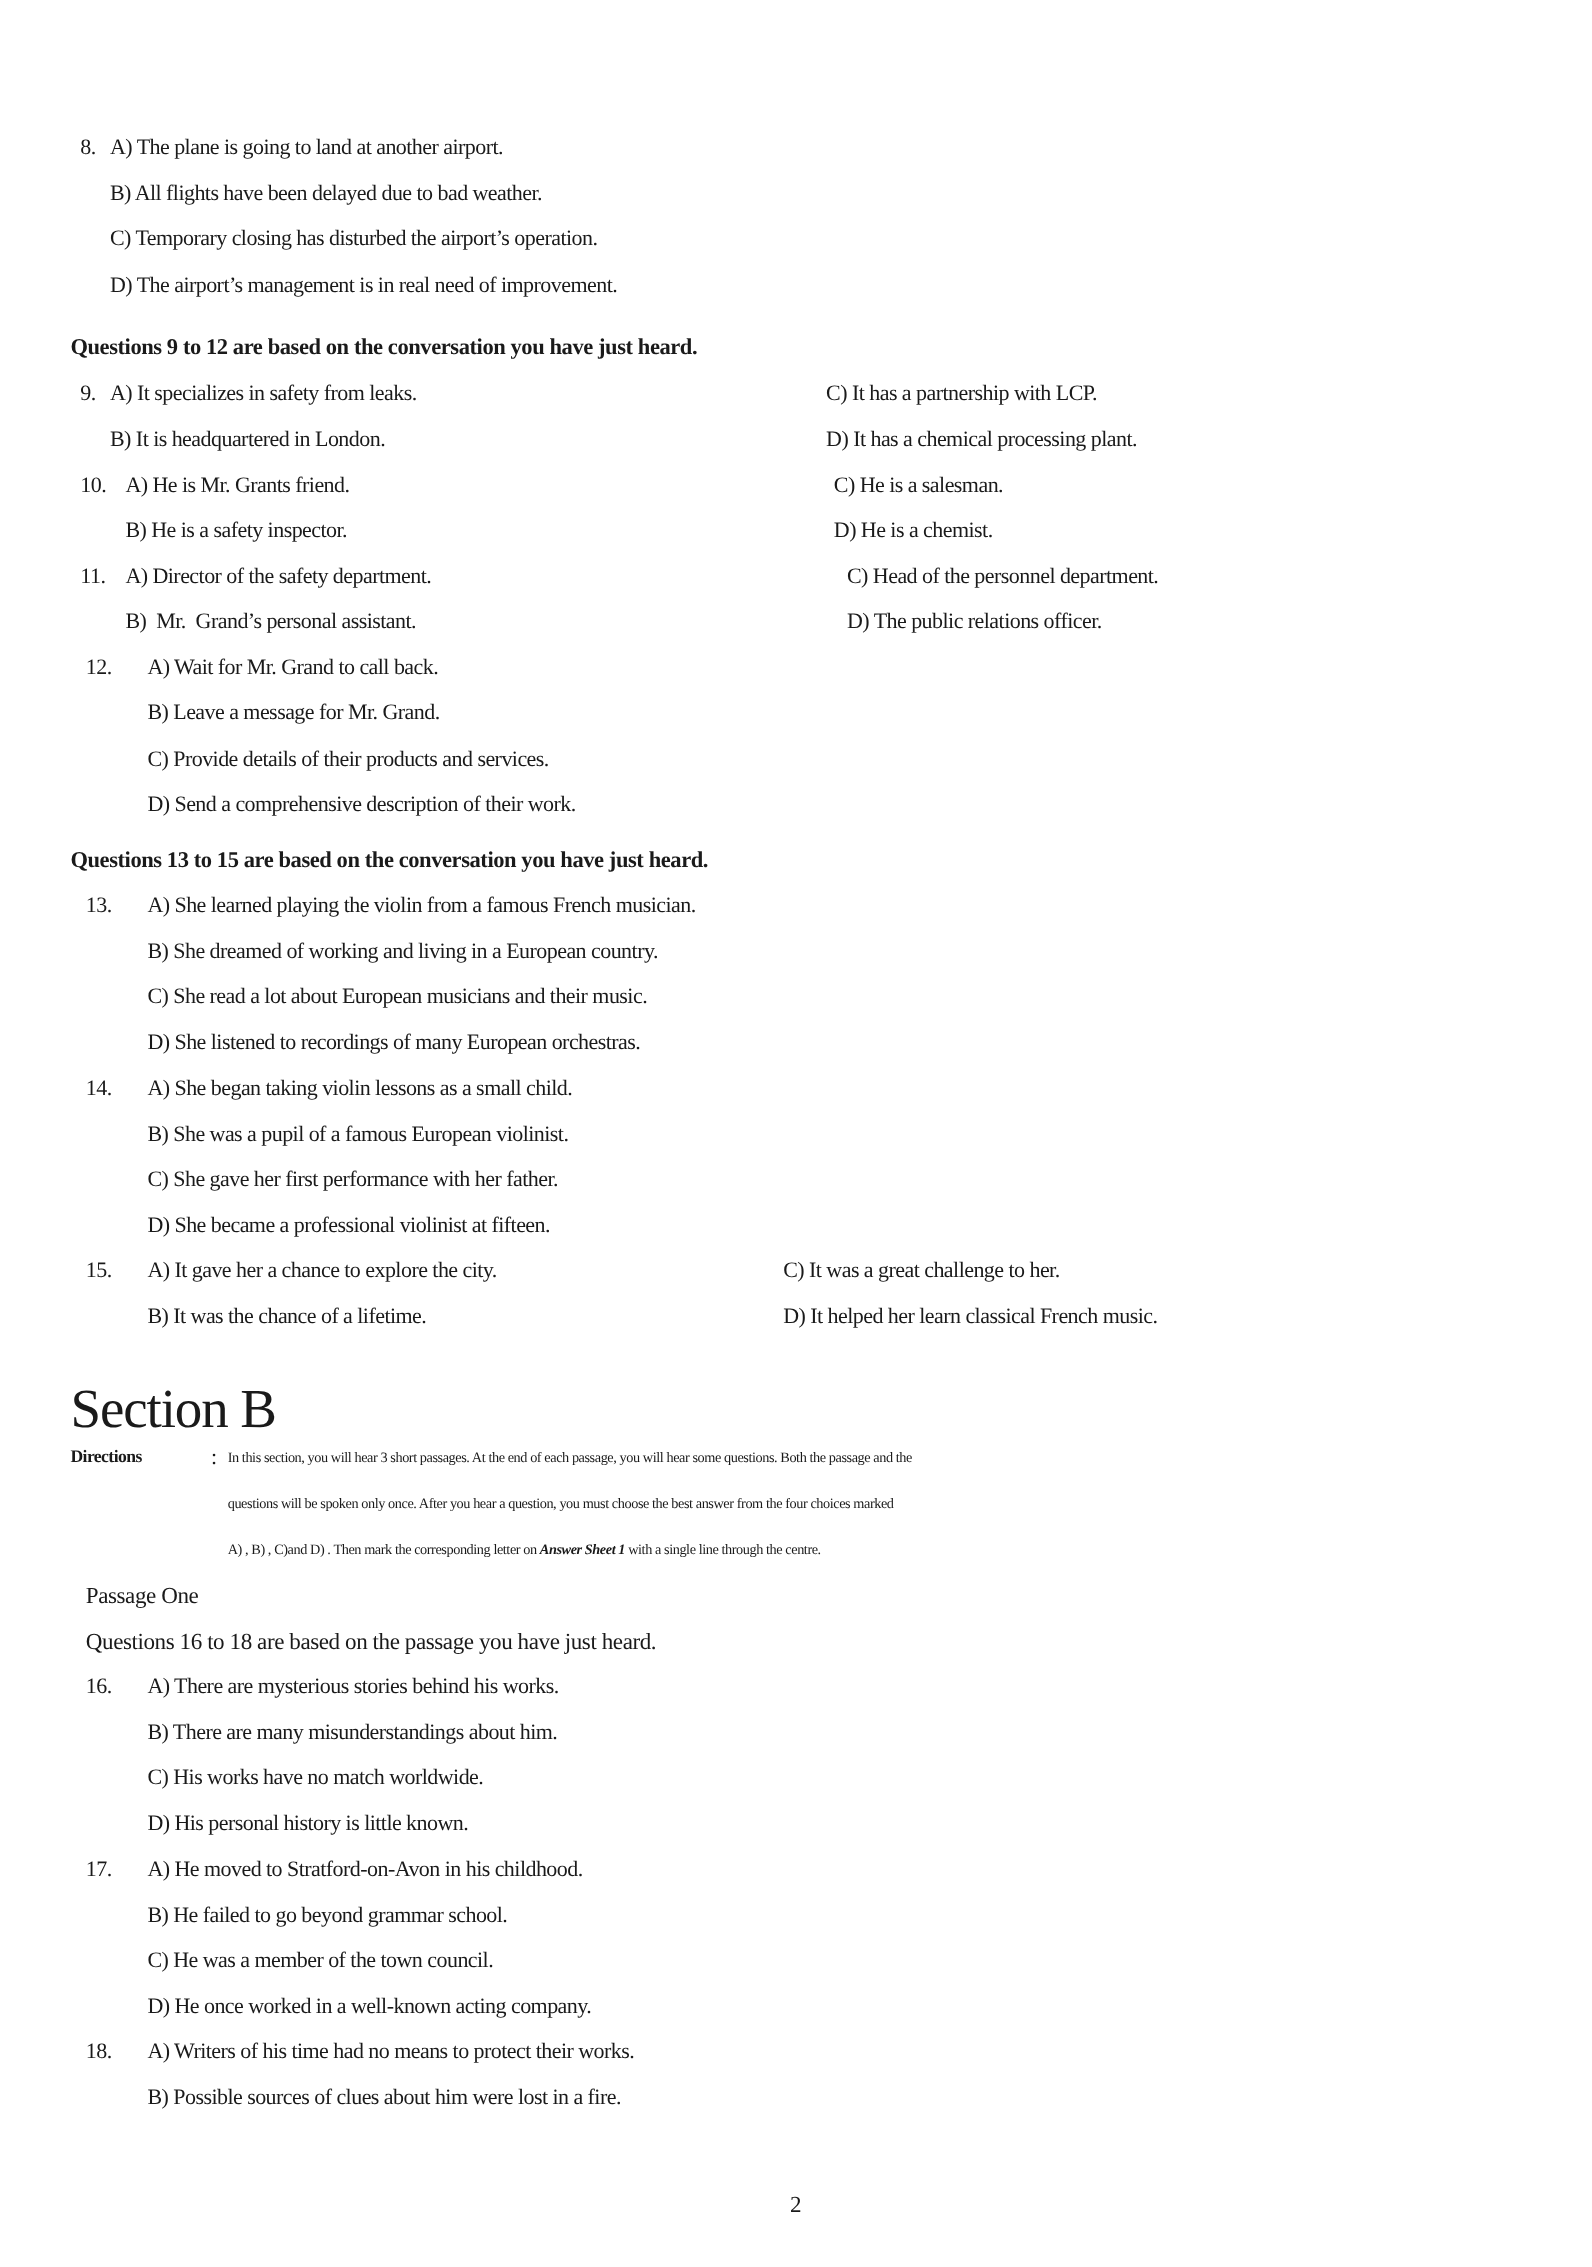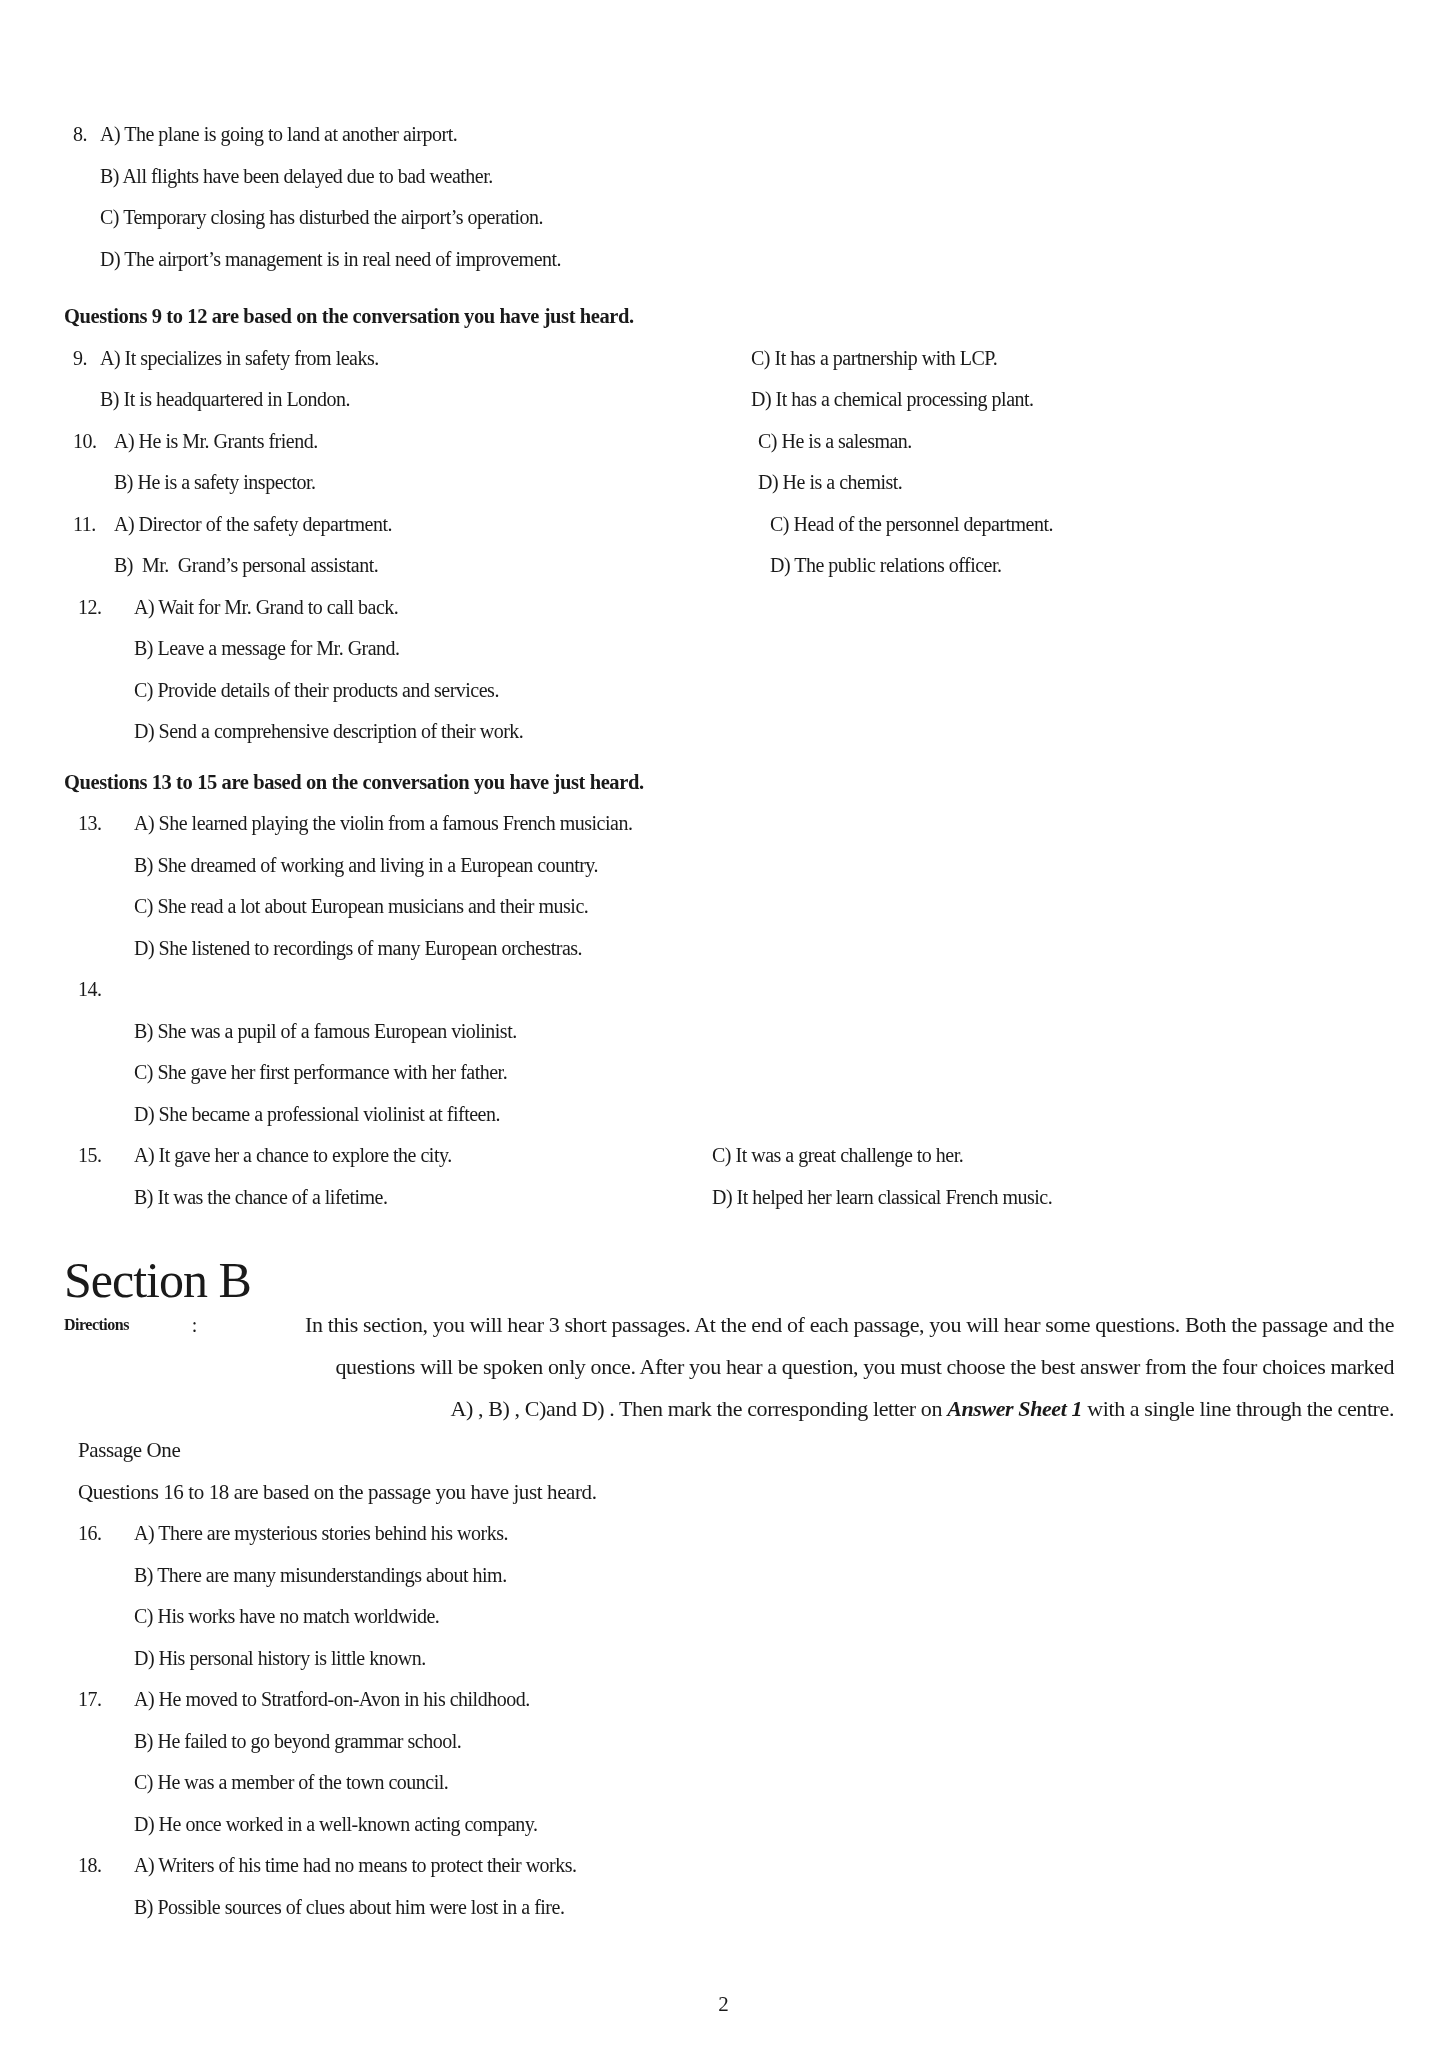--- a/index.html
+++ b/index.html
@@ -31,21 +31,21 @@
   .mt-a{margin-top:16px;}
   .mt-b{margin-top:9px;}
   .section-title{
     margin-top:38px;height:48px;line-height:48px;
     font-size:50px;letter-spacing:-1px;white-space:pre;
   }
   .directions{display:flex;align-items:flex-start;}
   .dir-label{width:118px;font-size:16px;font-weight:bold;line-height:42px;letter-spacing:-0.5px;}
   .dir-colon{width:25px;text-align:center;font-size:20px;line-height:42px;}
   .dir-body{flex:1;}
-  .dir-line{height:42px;line-height:42px;font-size:22px;letter-spacing:-0.4px;white-space:pre;text-align:right;}
+  .dir-line{height:42px;line-height:42px;font-size:13px;letter-spacing:-0.4px;white-space:pre;}
   .answer-sheet{font-weight:bold;font-style:italic;}
   .plain-line{height:41.5px;line-height:41.5px;font-size:21px;letter-spacing:-0.4px;white-space:pre;padding-left:14px;}
   .pagenum{
     position:absolute;left:0;top:1984px;width:100%;
     text-align:center;font-size:21px;line-height:41.5px;
   }
 </style>
 </head>
 <body>
 
@@ -136,20 +136,21 @@
           <span class="opt">C) She read a lot about European musicians and their music.</span>
         </div>
       <div class="line">
           <span class="opt">D) She listened to recordings of many European orchestras.</span>
         </div>
     </div>
 
     <div class="q t3">
       <div class="line">
           <span class="num">14.</span>
+          <span class="opt">A) She began taking violin lessons as a small child.</span>
         </div>
       <div class="line">
           <span class="opt">B) She was a pupil of a famous European violinist.</span>
         </div>
       <div class="line">
           <span class="opt">C) She gave her first performance with her father.</span>
         </div>
       <div class="line">
           <span class="opt">D) She became a professional violinist at fifteen.</span>
         </div>

